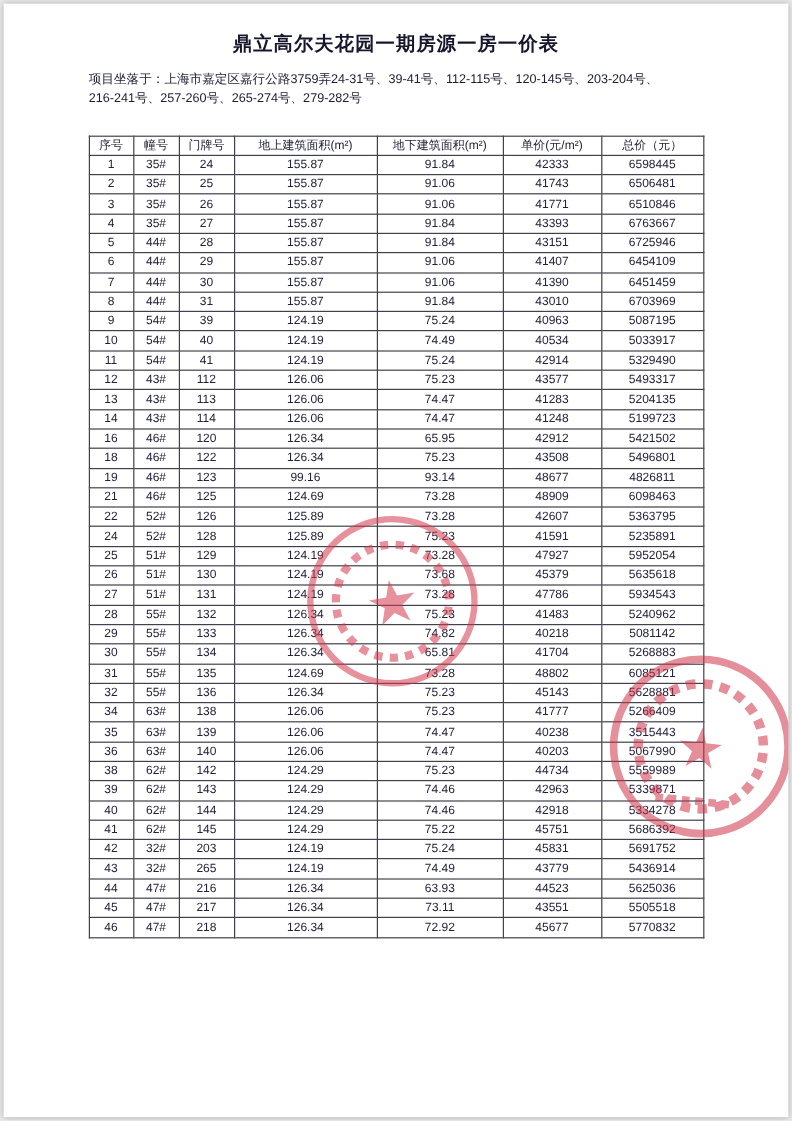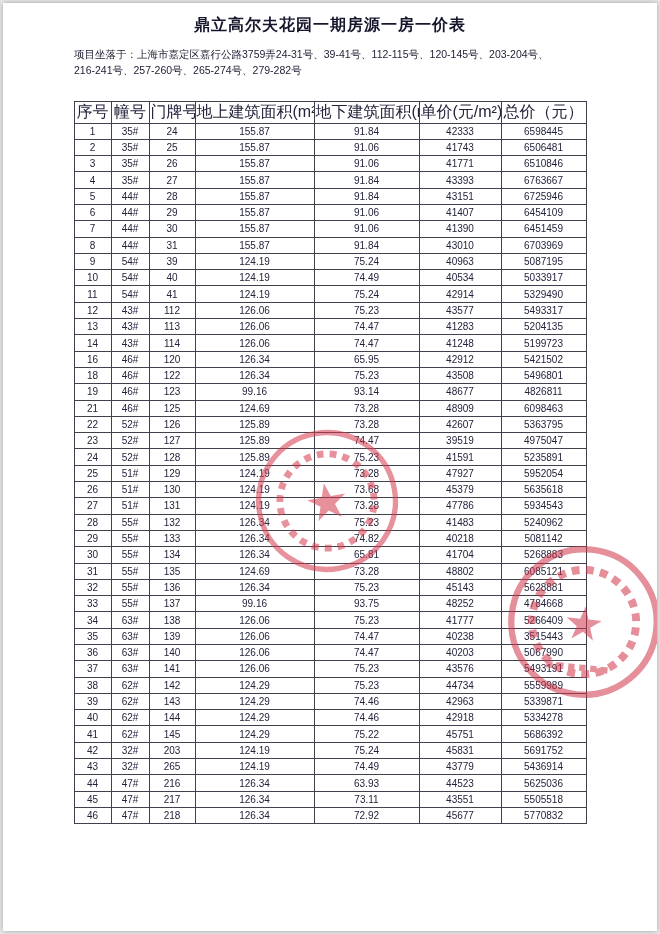--- a/index.html
+++ b/index.html
@@ -12,21 +12,21 @@
   .page {
     position: relative;
     width: 654px;
     height: 928px;
     margin: 3px auto;
     background: #ffffff;
     box-shadow: 0 0 5px rgba(0,0,0,.3);
     overflow: hidden;
   }
   .title {
-    padding-top: 12px;
+    padding-top: 24px;
     text-align: center;
     font-size: 16px;
     font-weight: bold;
     letter-spacing: 1px;
     color: #16162c;
   }
   .addr {
     width: 512px;
     margin: 11px auto 22px;
     font-size: 10.5px;
@@ -43,21 +43,21 @@
   }
   .price-table th, .price-table td {
     border: 1px solid #41414d;
     height: 16.3px;
     padding: 0 1px;
     white-space: nowrap;
     overflow: hidden;
     font-weight: normal;
     color: #23233c;
   }
-  .price-table th { font-size: 16px; }
+  .price-table th { font-size: 10px; }
   col.c-index { width: 37px; }
   col.c-building { width: 38px; }
   col.c-door { width: 46px; }
   col.c-above { width: 119px; }
   col.c-below { width: 105px; }
   col.c-unit { width: 82px; }
   col.c-total { width: 85px; }
   .stamp {
     position: absolute;
     opacity: 0.55;
@@ -265,29 +265,20 @@
         <tr>
           <td>22</td>
           <td>52#</td>
           <td>126</td>
           <td>125.89</td>
           <td>73.28</td>
           <td>42607</td>
           <td>5363795</td>
         </tr>
         <tr>
-          <td>23</td>
-          <td>52#</td>
-          <td>127</td>
-          <td>125.89</td>
-          <td>74.47</td>
-          <td>39519</td>
-          <td>4975047</td>
-        </tr>
-        <tr>
           <td>24</td>
           <td>52#</td>
           <td>128</td>
           <td>125.89</td>
           <td>75.23</td>
           <td>41591</td>
           <td>5235891</td>
         </tr>
         <tr>
           <td>25</td>
@@ -355,29 +346,20 @@
         <tr>
           <td>32</td>
           <td>55#</td>
           <td>136</td>
           <td>126.34</td>
           <td>75.23</td>
           <td>45143</td>
           <td>5628881</td>
         </tr>
         <tr>
-          <td>33</td>
-          <td>55#</td>
-          <td>137</td>
-          <td>99.16</td>
-          <td>93.75</td>
-          <td>48252</td>
-          <td>4784668</td>
-        </tr>
-        <tr>
           <td>34</td>
           <td>63#</td>
           <td>138</td>
           <td>126.06</td>
           <td>75.23</td>
           <td>41777</td>
           <td>5266409</td>
         </tr>
         <tr>
           <td>35</td>
@@ -389,29 +371,20 @@
           <td>3515443</td>
         </tr>
         <tr>
           <td>36</td>
           <td>63#</td>
           <td>140</td>
           <td>126.06</td>
           <td>74.47</td>
           <td>40203</td>
           <td>5067990</td>
-        </tr>
-        <tr>
-          <td>37</td>
-          <td>63#</td>
-          <td>141</td>
-          <td>126.06</td>
-          <td>75.23</td>
-          <td>43576</td>
-          <td>5493191</td>
         </tr>
         <tr>
           <td>38</td>
           <td>62#</td>
           <td>142</td>
           <td>124.29</td>
           <td>75.23</td>
           <td>44734</td>
           <td>5559989</td>
         </tr>

